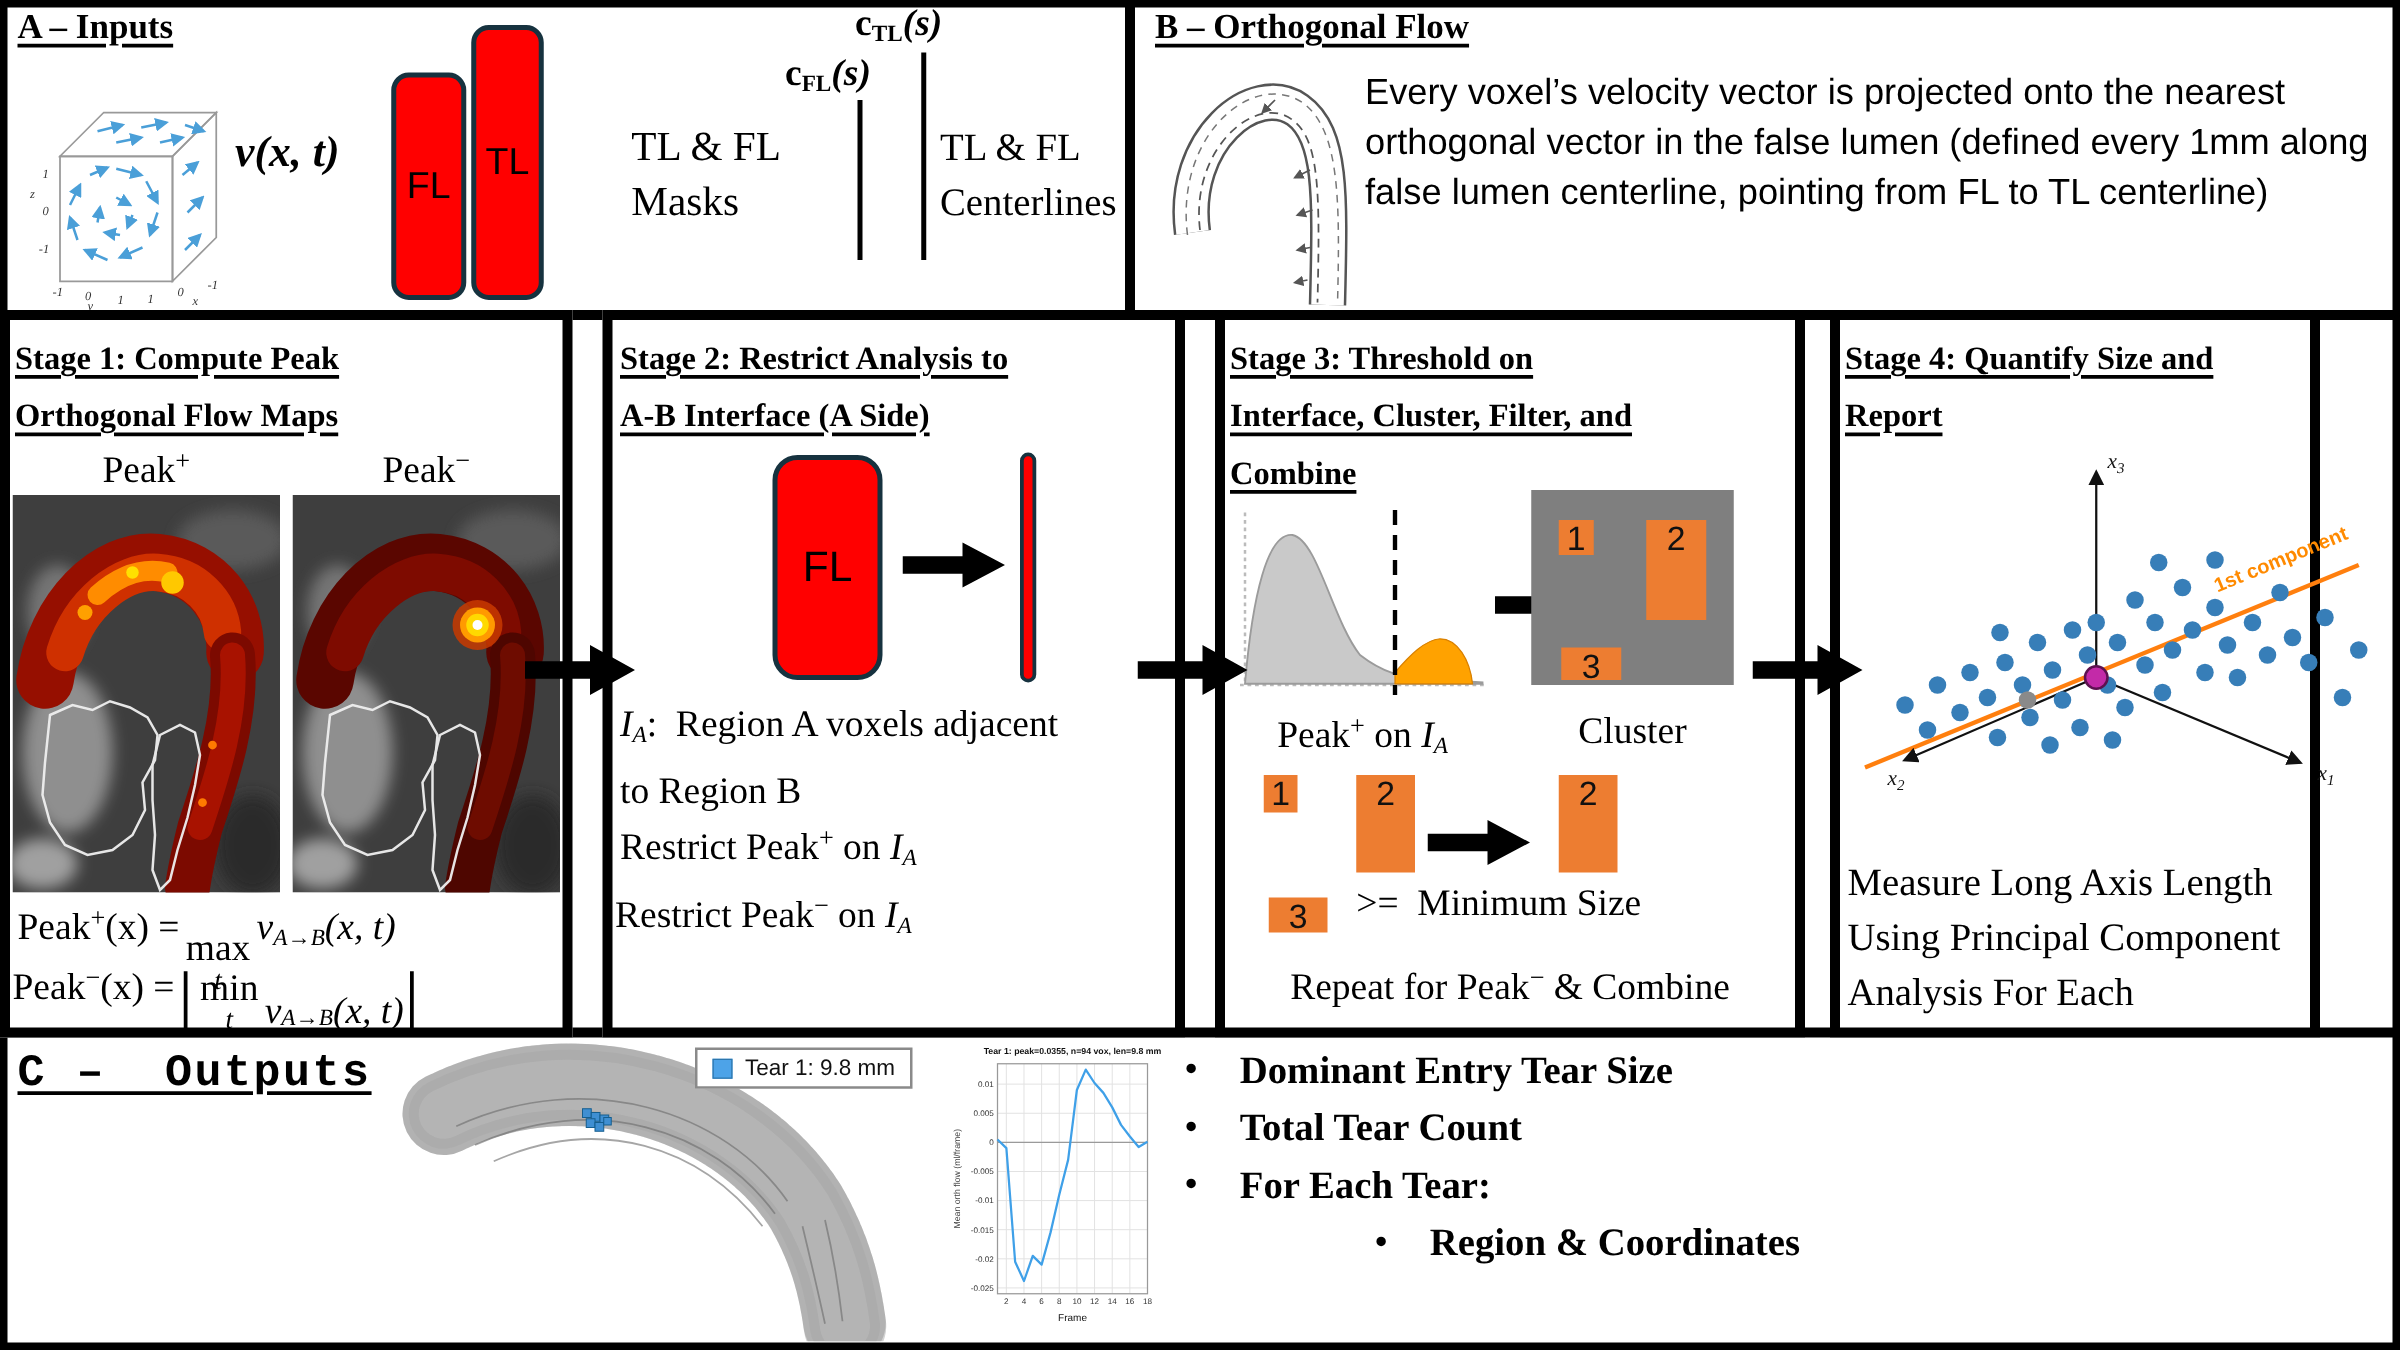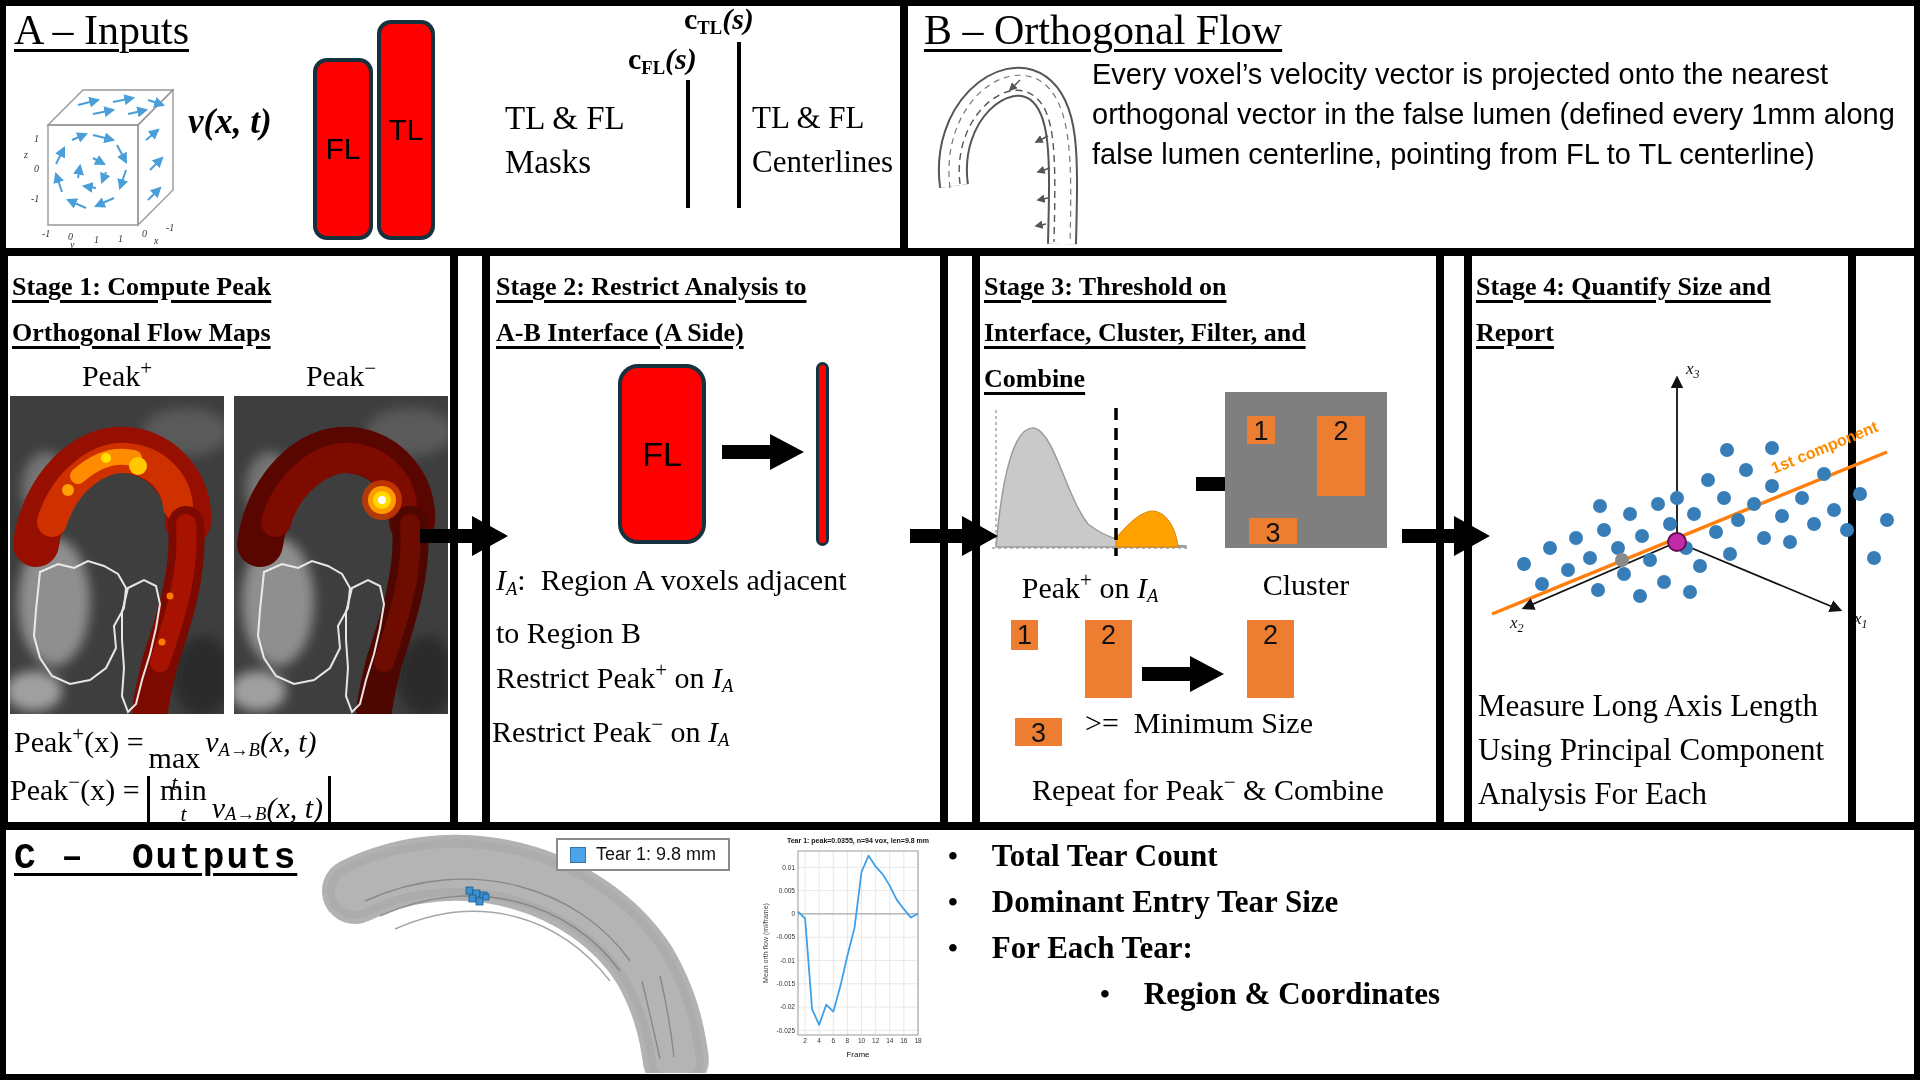--- a/index.html
+++ b/index.html
@@ -4,21 +4,21 @@
 <style>
   html,body{margin:0;padding:0;background:#fff;}
   #fig{position:relative;width:1920px;height:1080px;background:#fff;overflow:hidden;
        font-family:"Liberation Serif",serif;color:#000;}
   .abs{position:absolute;}
   .san{font-family:"Liberation Sans",sans-serif;}
   .line{position:absolute;background:#000;}
   .panel{position:absolute;border:8px solid #000;box-sizing:border-box;background:#fff;}
   .ttl{font-size:26px;font-weight:600;line-height:46px;}
   .u{text-decoration:underline;text-decoration-thickness:2.5px;text-underline-offset:5px;}
-  .ptitle{font-size:42px;font-weight:400;}
+  .ptitle{font-size:28px;font-weight:700;}
   sup.s{font-size:.7em;vertical-align:.5em;}
   sub.s{font-size:.62em;vertical-align:-.25em;}
   .it{font-style:italic;}
   .mask{position:absolute;background:#ff0000;border:4px solid #16323f;border-radius:14px;
         display:flex;align-items:center;justify-content:center;box-sizing:border-box;}
   .masklab{font-family:"Liberation Sans",sans-serif;font-size:30px;color:#000;}
   .stk{display:inline-flex;flex-direction:column;align-items:center;line-height:.95;
        vertical-align:-.55em;margin:0 5px;}
   .stk .b{font-style:italic;font-size:.72em;}
   .absb{display:inline-flex;align-items:flex-end;border-left:3px solid #000;border-right:3px solid #000;padding:0 5px;}
@@ -478,24 +478,24 @@
           <text x="158" y="212">18</text>
         </g>
       <polyline id="fp-curve" fill="none" stroke="#3fa0e8" stroke-width="1.8" stroke-linejoin="round" points="38.0,80.6 45.1,87.5 52.1,178.4 59.2,193.8 66.2,173.7 73.3,180.7 80.4,155.1 87.4,124.8 94.5,96.9 101.5,41.0 108.6,24.7 115.6,35.4 122.7,43.3 129.8,54.9 136.8,68.9 143.9,78.2 150.9,86.6 158.0,82.4"></polyline>
       <text x="98" y="12" text-anchor="middle" font-family="Liberation Sans,sans-serif" font-size="7" font-weight="bold" fill="#111">Tear 1: peak=0.0355, n=94 vox, len=9.8 mm</text>
       <text transform="translate(8,112) rotate(-90)" text-anchor="middle" font-family="Liberation Sans,sans-serif" font-size="7" fill="#444">Mean orth flow (ml/frame)</text>
       <text x="98" y="226" text-anchor="middle" font-family="Liberation Sans,sans-serif" font-size="8" fill="#111">Frame</text>
     </svg>
 
     <div class="abs" style="left:948px;top:6px;width:960px;">
       <div class="bul">
+          <span>Dominant Entry Tear Size</span>
+        </div>
+      <div class="bul">
           <span>Total Tear Count</span>
-        </div>
-      <div class="bul">
-          <span>Dominant Entry Tear Size</span>
         </div>
       <div class="bul">
           <span>For Each Tear:</span>
         </div>
       <div class="bul sbul">
           <span>Region &amp; Coordinates</span>
         </div>
     </div>
   </div>
 

